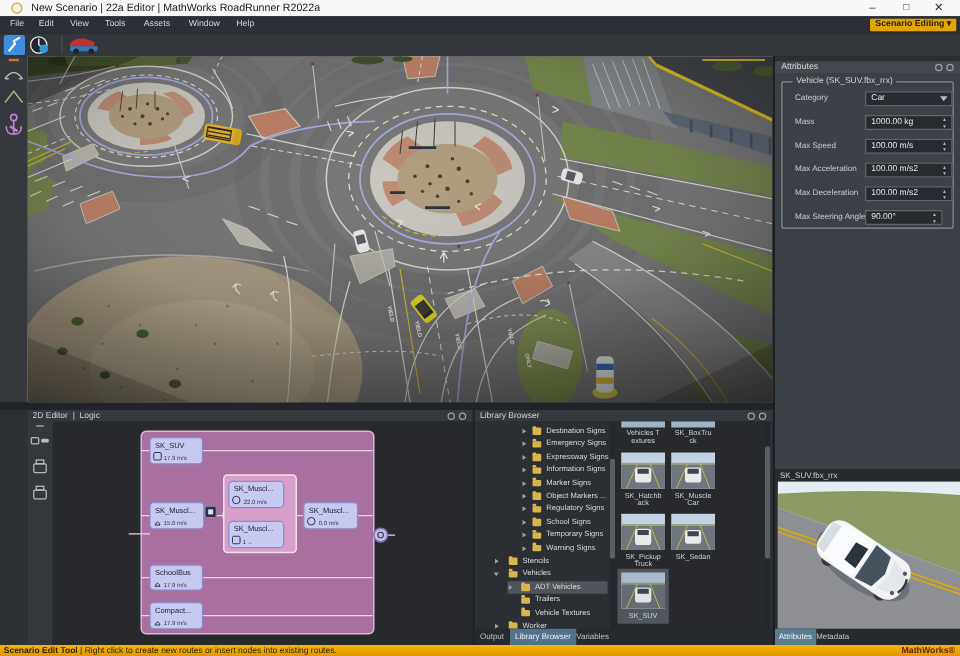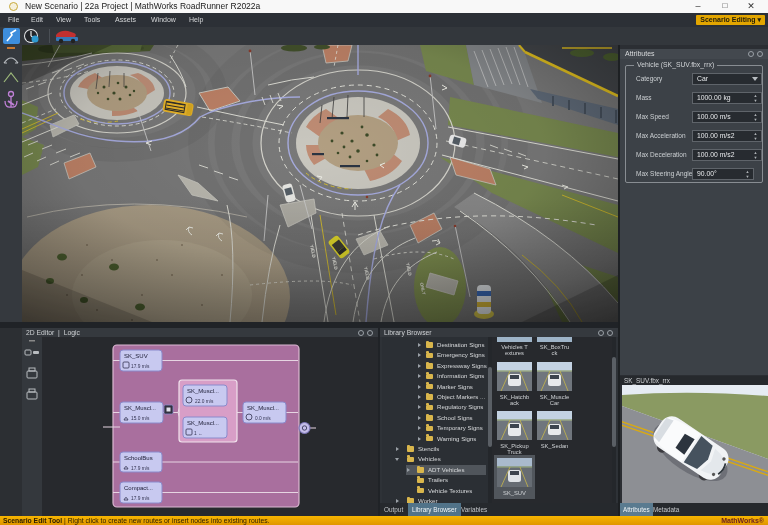--- a/index.html
+++ b/index.html
@@ -70,21 +70,21 @@
 #statusbar b{padding-left:3px;}
 #mw{position:absolute;right:4px;top:0;color:#6b1f1f;font-weight:bold;font-size:7px;}
 .gears{position:absolute;right:4px;top:1.5px;width:16px;height:7px;}
 .gear{position:absolute;top:0;width:6px;height:6px;border-radius:50%;border:1.2px solid #9aa0a6;}
 </style></head>
 <body>
 <div id="app">
 
   <div id="titlebar" class="abs">
     <div class="ticon"></div>
-    <div class="ttext">New Scenario | 22a Project | MathWorks RoadRunner R2022a</div>
+    <div class="ttext">New Scenario | 22a Editor | MathWorks RoadRunner R2022a</div>
     <div class="wbtn" style="right:65px;">–</div>
     <div class="wbtn" style="right:38px;font-size:8px;">□</div>
     <div class="wbtn" style="right:12px;">✕</div>
   </div>
 
   <div id="menubar" class="abs">
     <span class="mi" style="left:8px;">File</span>
     <span class="mi" style="left:31px;">Edit</span>
     <span class="mi" style="left:56px;">View</span>
     <span class="mi" style="left:84px;">Tools</span>

